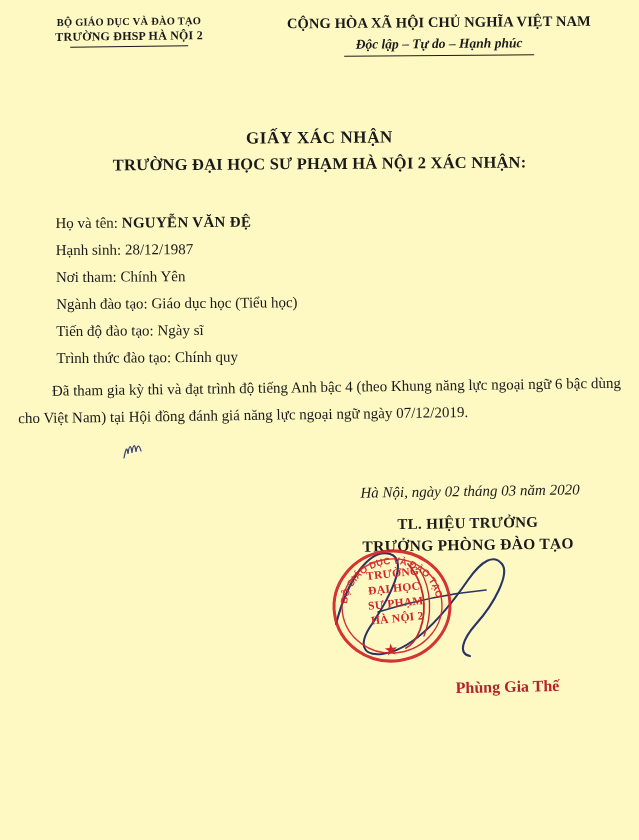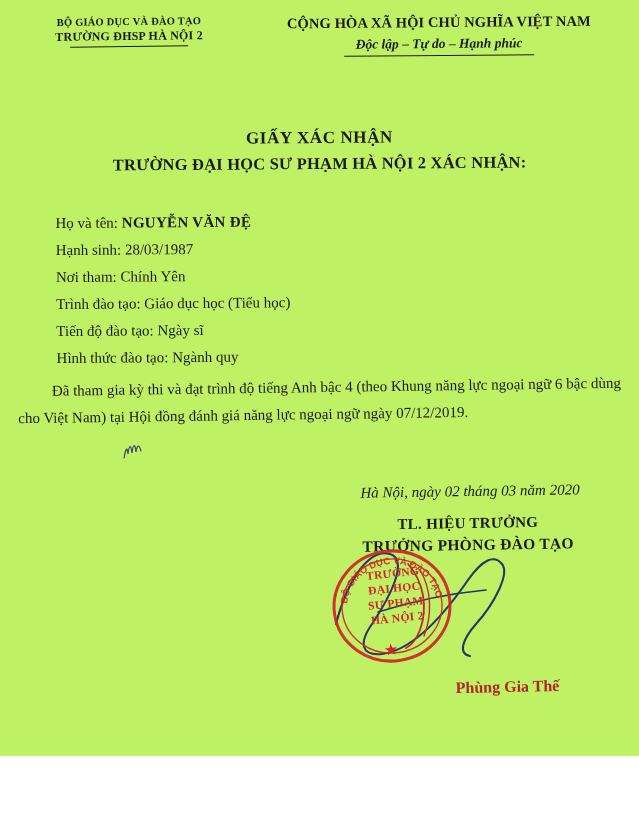--- a/index.html
+++ b/index.html
@@ -11,22 +11,22 @@
     width: 639px;
     height: 840px;
     position: relative;
     font-family: "Liberation Serif", serif;
     color: #1a1a1a;
     overflow: hidden;
   }
   .page {
     position: relative;
     width: 639px;
-    height: 756px;
-    background: #bef264;
+    height: 840px;
+    background: #fef9c3;
   }
 
   
   .header {
     position: absolute;
     top: 14px;
     left: 0;
     width: 639px;
     height: 60px;
   }
@@ -259,33 +259,33 @@
   <div class="title-block">
     <div class="doc-title">GIẤY XÁC NHẬN</div>
     <div class="doc-subtitle">TRƯỜNG ĐẠI HỌC SƯ PHẠM HÀ NỘI 2 XÁC NHẬN:</div>
   </div>
 
   <div class="fields">
     <div class="field-row">
       <span class="field-label">Họ và tên: </span><span class="field-value bold">NGUYỄN VĂN ĐỆ</span>
     </div>
     <div class="field-row">
-      <span class="field-label">Hạnh sinh: </span><span class="field-value">28/03/1987</span>
+      <span class="field-label">Hạnh sinh: </span><span class="field-value">28/12/1987</span>
     </div>
     <div class="field-row">
       <span class="field-label">Nơi tham: </span><span class="field-value">Chính Yên</span>
     </div>
     <div class="field-row">
-      <span class="field-label">Trình đào tạo: </span><span class="field-value">Giáo dục học (Tiểu học)</span>
+      <span class="field-label">Ngành đào tạo: </span><span class="field-value">Giáo dục học (Tiểu học)</span>
     </div>
     <div class="field-row">
       <span class="field-label">Tiến độ đào tạo: </span><span class="field-value">Ngày sĩ</span>
     </div>
     <div class="field-row">
-      <span class="field-label">Hình thức đào tạo: </span><span class="field-value">Ngành quy</span>
+      <span class="field-label">Trình thức đào tạo: </span><span class="field-value">Chính quy</span>
     </div>
   </div>
 
   <div class="paragraph"><span class="indent"></span><span>Đã tham gia kỳ thi và đạt trình độ tiếng Anh bậc 4 (theo Khung năng lực ngoại ngữ 6 bậc dùng cho Việt Nam) tại Hội đồng đánh giá năng lực ngoại ngữ ngày 07/12/2019.</span></div>
 
   <svg class="squiggle" viewBox="0 0 34 20">
     <path d="M2,18 C4,8 5,6 6,14 C7,5 9,4 10,13 C11,4 13,3 14,12 C15,5 17,4 19,11" fill="none" stroke="#3a3f73" stroke-width="1.2" stroke-linecap="round"></path>
   </svg>
 
   <div class="place-date">Hà Nội, ngày 02 tháng 03 năm 2020</div>

